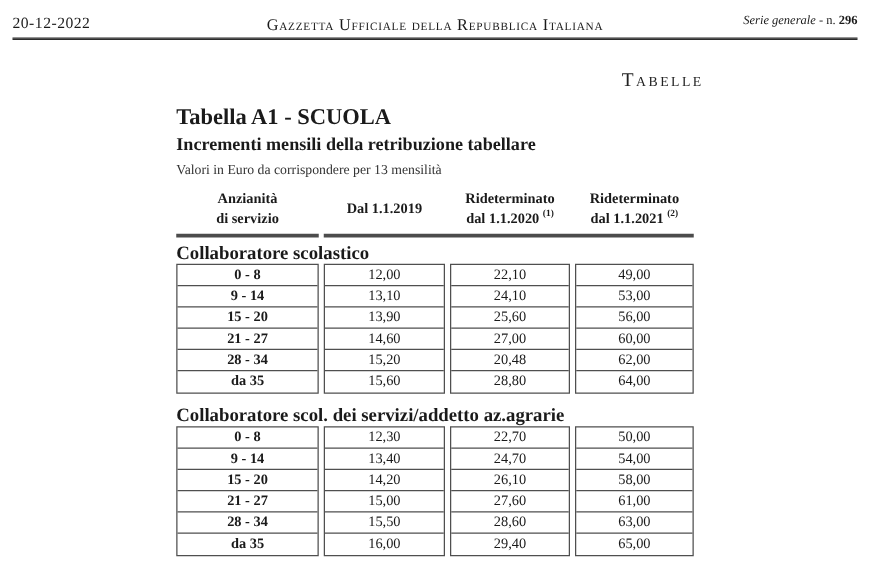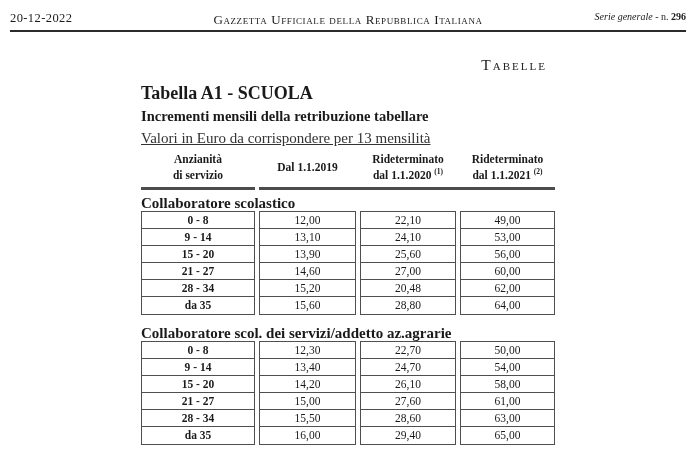--- a/index.html
+++ b/index.html
@@ -30,35 +30,35 @@
   .masthead-series .it { font-style:italic; }
   .masthead-series .num { font-weight:bold; }
   .masthead-rule {
     position:absolute; left:10px; top:30px; width:676px; height:2px;
     border-top:1.8px solid #2b2b2b;
     border-bottom:1.4px solid #2b2b2b;
   }
 
   
   .tabelle-label {
-    position:absolute; top:56px; right:149px;
+    position:absolute; top:56px; right:133px;
     font-variant:small-caps;
     font-size:15.5px; letter-spacing:2px; color:#222;
   }
   .table-title {
     position:absolute; left:141px; top:83px;
     font-size:18px; font-weight:bold;
   }
   .table-subtitle {
     position:absolute; left:141px; top:108px;
     font-size:14.5px; font-weight:bold;
   }
   .table-note {
     position:absolute; left:141px; top:130px;
-    font-size:15px; color:#333;text-decoration:underline;
+    font-size:11px; color:#333;
   }
 
   
   .thead {
     position:absolute; left:141px; top:148px; width:414px;
     display:grid;
     grid-template-columns:114px 97px 96px 95px;
     column-gap:4px;
   }
   .th {

